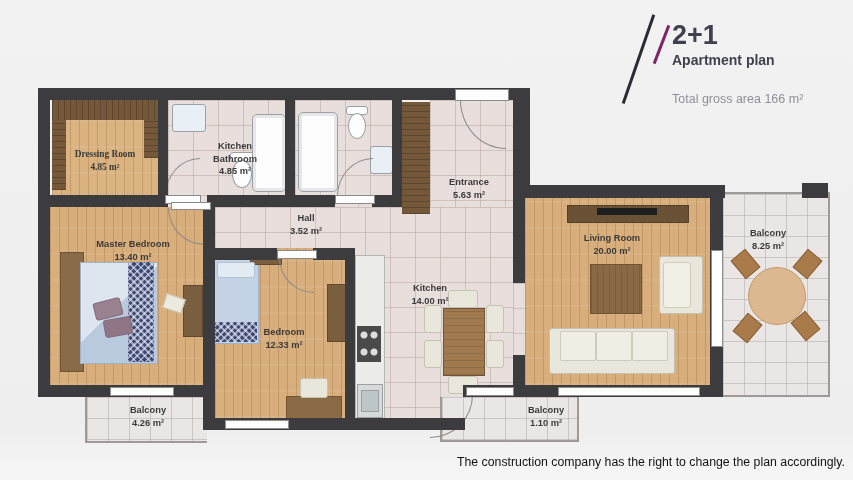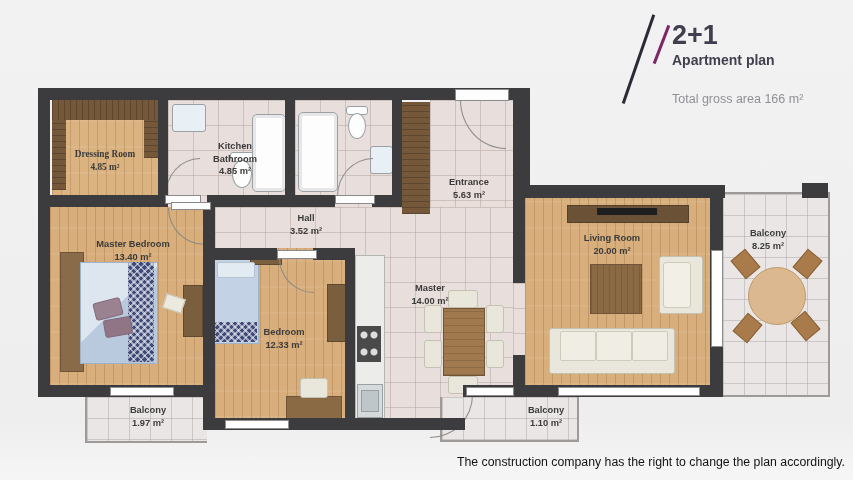--- a/index.html
+++ b/index.html
@@ -199,34 +199,34 @@
   </div>
   <div class="rlabel" style="left:78px;top:238px;width:110px;">
     <div>Master Bedroom</div>
     <div>13.40 m²</div>
   </div>
   <div class="rlabel" style="left:248px;top:326px;width:72px;">
     <div>Bedroom</div>
     <div>12.33 m²</div>
   </div>
   <div class="rlabel" style="left:394px;top:282px;width:72px;">
-    <div>Master</div>
+    <div>Kitchen</div>
     <div>14.00 m²</div>
   </div>
   <div class="rlabel" style="left:565px;top:232px;width:94px;">
     <div>Living Room</div>
     <div>20.00 m²</div>
   </div>
   <div class="rlabel" style="left:732px;top:227px;width:72px;">
     <div>Balcony</div>
     <div>8.25 m²</div>
   </div>
   <div class="rlabel" style="left:112px;top:404px;width:72px;">
     <div>Balcony</div>
-    <div>1.97 m²</div>
+    <div>4.26 m²</div>
   </div>
   <div class="rlabel" style="left:510px;top:404px;width:72px;">
     <div>Balcony</div>
     <div>1.10 m²</div>
   </div>
 
   <div class="footer">The construction company has the right to change the plan accordingly.</div>
 </div>
 
 </body></html>

